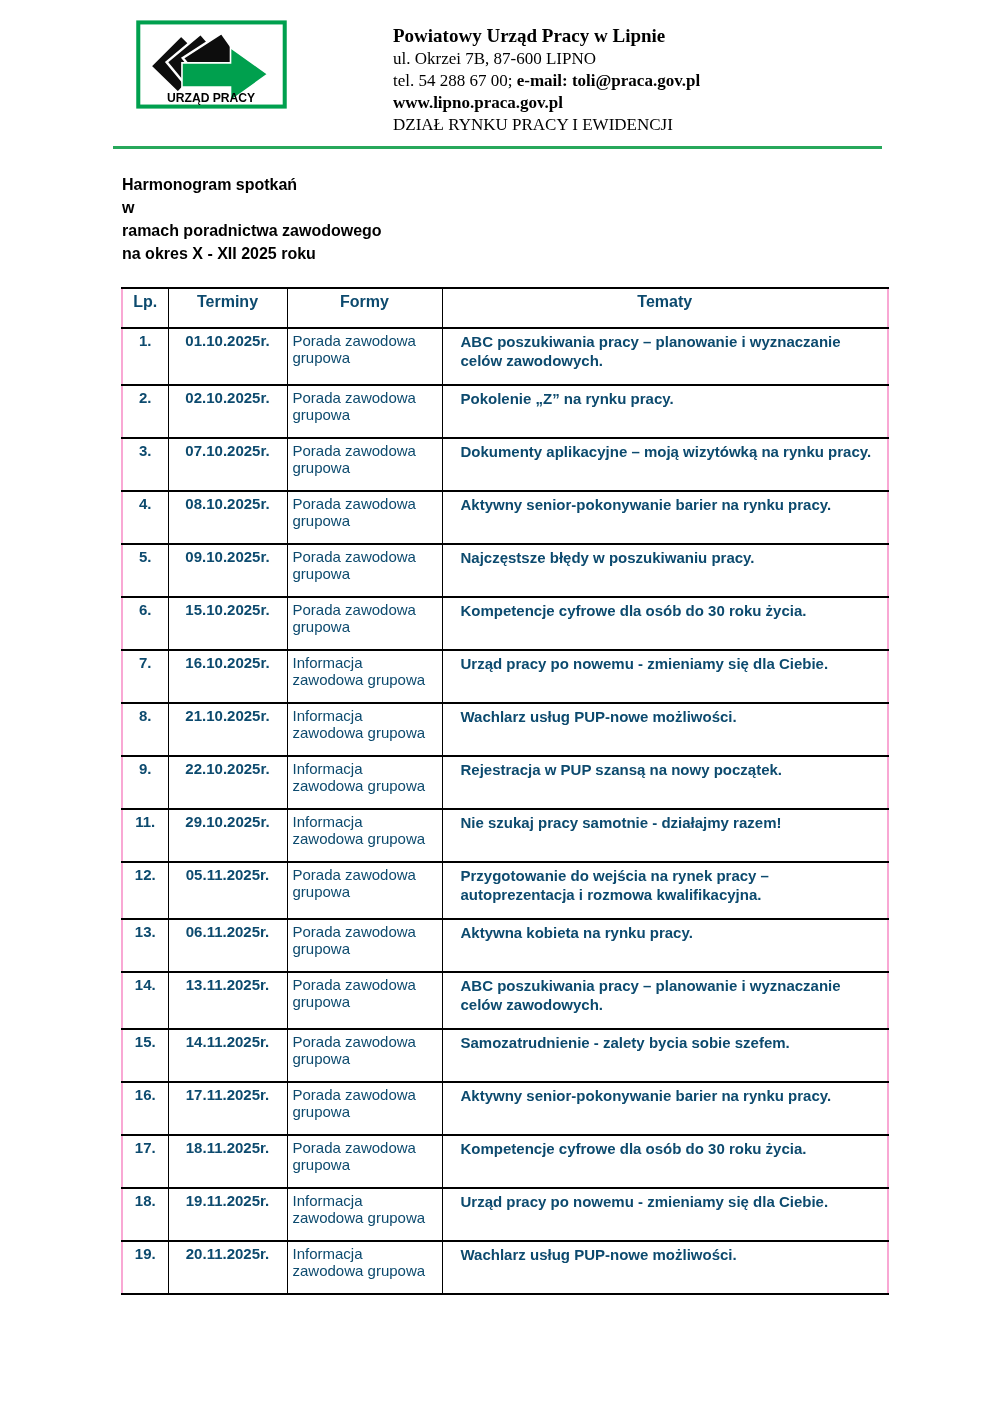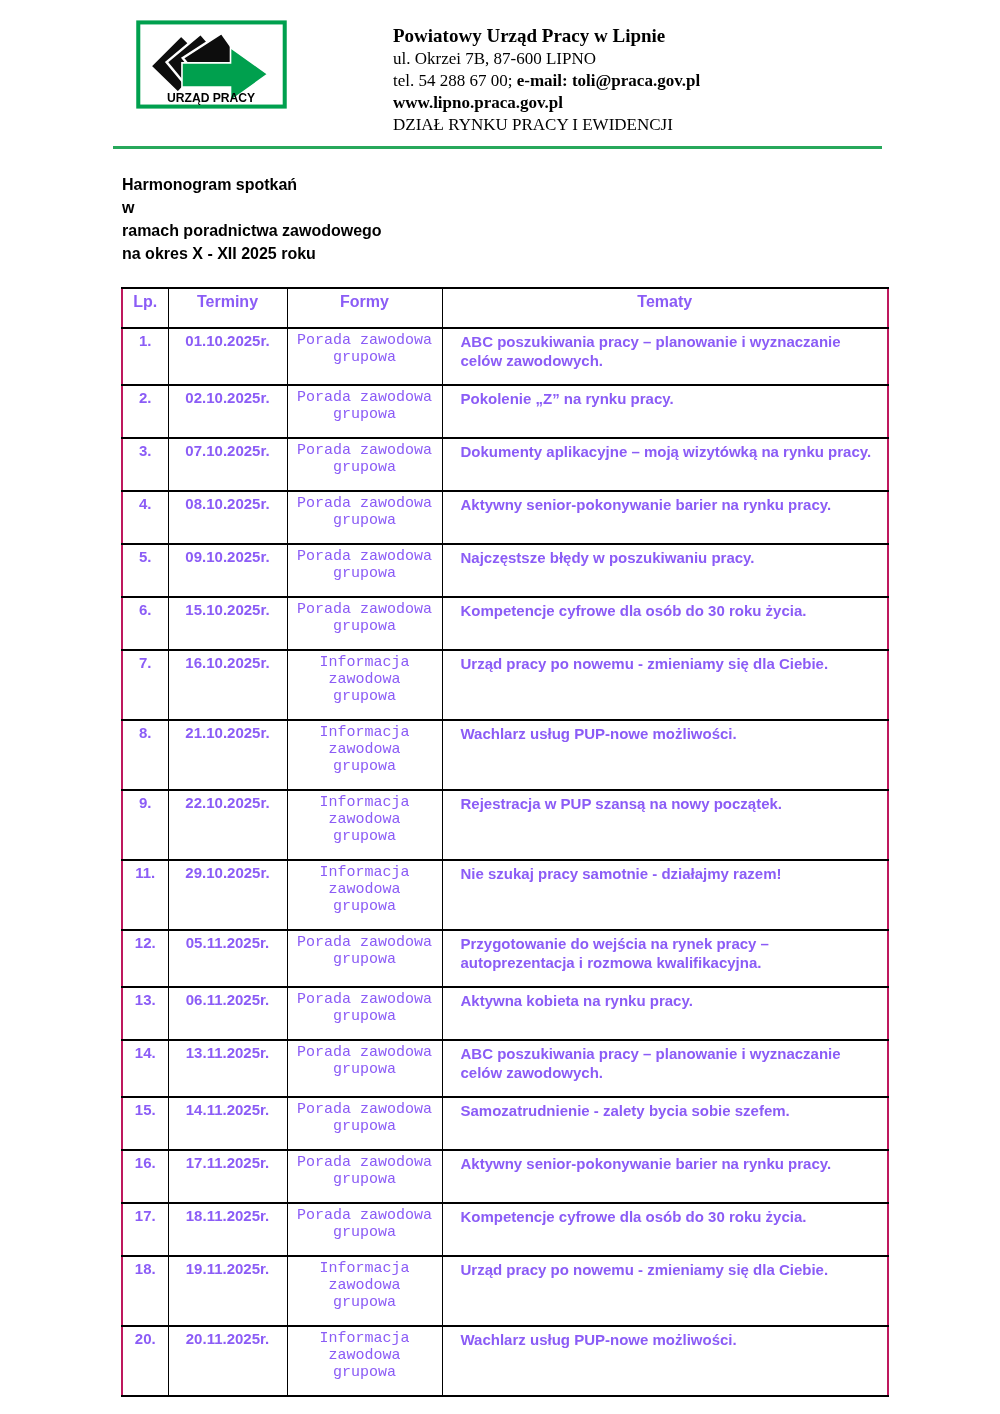--- a/index.html
+++ b/index.html
@@ -66,24 +66,24 @@
     font-weight:bold;
     line-height:23px;
   }
 
   
   table.schedule{
     margin:22px 16px 0 121px;
     width:766px;
     border-collapse:collapse;
     table-layout:fixed;
-    border:2px solid #be185d;
+    border:2px solid #f9a8d4;
     font-family:"Liberation Sans",sans-serif;
     font-size:15px;
-    color:#8b5cf6;
+    color:#0c4a6e;
   }
   col.c-lp{width:46px;}
   col.c-termin{width:119px;}
   col.c-forma{width:155px;}
   col.c-temat{width:446px;}
 
   .schedule th,.schedule td{
     border:1px solid #000;
     border-top-width:2px;
     border-bottom-width:2px;
@@ -93,21 +93,21 @@
   .schedule th{
     font-size:16px;
     font-weight:bold;
     text-align:center;
     padding:4px 3px;
   }
   .schedule tbody tr{height:51px;}
   .schedule td{padding:3px 5px 14px;}
   td.col-lp{font-weight:bold;text-align:center;}
   td.col-termin{font-weight:bold;text-align:center;}
-  td.col-forma{text-align:center;white-space:pre-line;font-family:Liberation Mono, monospace;}
+  td.col-forma{text-align:left;white-space:pre-line;}
   td.col-temat{font-weight:bold;text-align:left;padding-left:18px;line-height:19px;}
 </style>
 </head>
 <body>
 
 <div class="page">
 
   <header class="letterhead">
     <div class="logo-box">
       <svg viewBox="0 0 187 110" xmlns="http://www.w3.org/2000/svg">
@@ -287,21 +287,21 @@
 
   <tr>
     <td class="col-lp">18.</td>
     <td class="col-termin">19.11.2025r.</td>
     <td class="col-forma">Informacja
 zawodowa grupowa</td>
     <td class="col-temat">Urząd pracy po nowemu - zmieniamy się dla Ciebie.</td>
   </tr>
 
   <tr>
-    <td class="col-lp">20.</td>
+    <td class="col-lp">19.</td>
     <td class="col-termin">20.11.2025r.</td>
     <td class="col-forma">Informacja
 zawodowa grupowa</td>
     <td class="col-temat">Wachlarz usług PUP-nowe możliwości.</td>
   </tr>
 </tbody>
   </table>
 
 </div>
 

